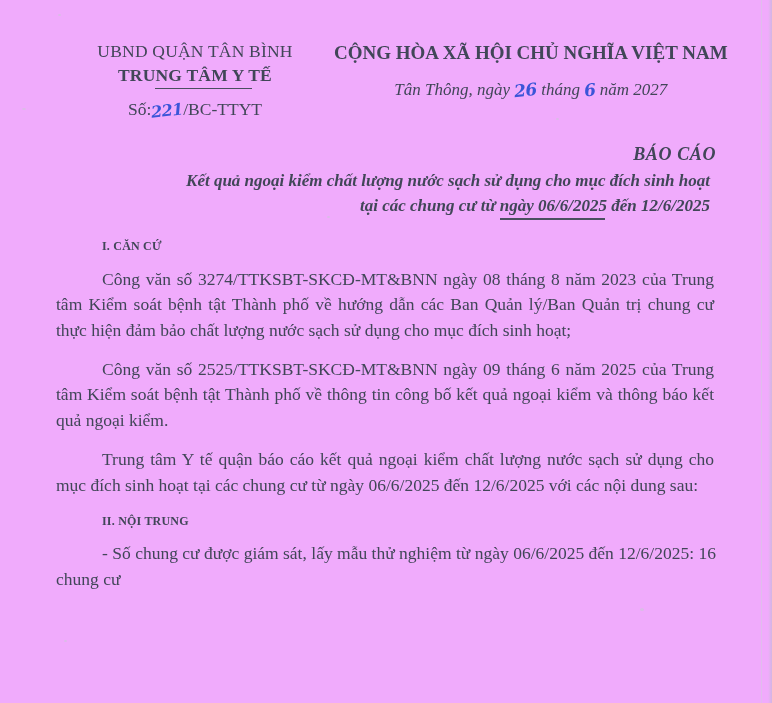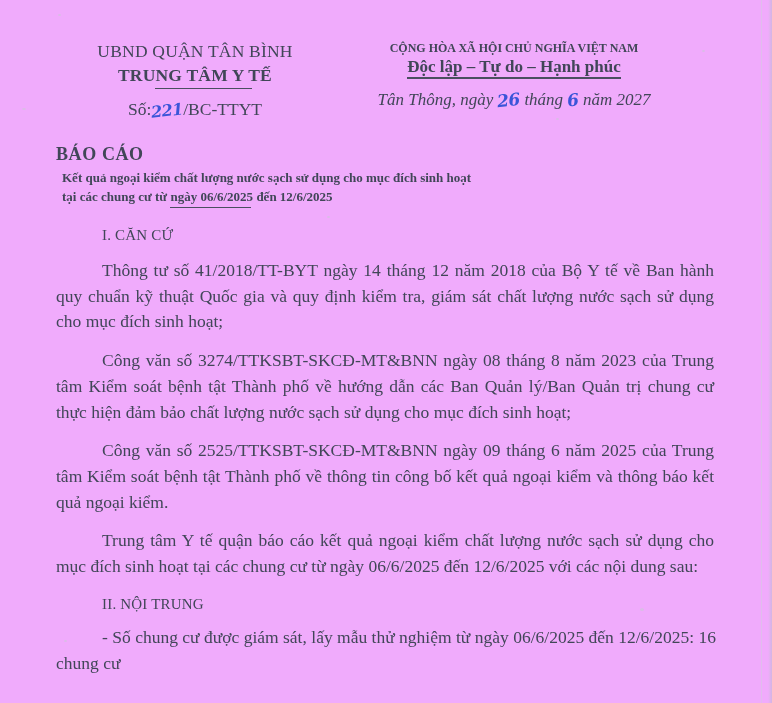--- a/index.html
+++ b/index.html
@@ -67,21 +67,21 @@
   }
   .u-partial::after {
     content: "";
     position: absolute;
     left: 24%; right: 13%;
     bottom: -2px;
     height: 1.4px;
     background: #4a4f60;
   }
   .nation-line {
-    font-size: 12px;
+    font-size: 19px;
     font-weight: bold;
     line-height: 1.4;
     white-space: nowrap;
   }
   .nation-sub {
     font-size: 17px;
     font-weight: bold;
     display: inline-block;
     position: relative;
     white-space: nowrap;
@@ -112,52 +112,53 @@
   .date-line {
     font-size: 17px;
     font-style: italic;
     margin-top: 13px;
     white-space: nowrap;
   }
   .date-line .hw { font-size: 17px; }
 
   
   .title-block {
-    text-align: left;
+    text-align: right;
     margin-top: 24px;
+    font-style: italic;
   }
   .t-baocao {
     font-size: 18px;
     font-weight: bold;
     letter-spacing: .6px;
   }
   .t-sub {
-    font-size: 13px;
+    font-size: 17px;
     font-weight: bold;
     line-height: 1.45;
     margin-top: 4px;
     padding: 0 6px;
   }
   .u-date {
     display: inline-block;
     position: relative;
   }
   .u-date::after {
     content: "";
     position: absolute;
     left: 0; right: 2%;
     bottom: -1px;
     height: 1.4px;
     background: #4a4f60;
   }
 
   
   .sect-head {
-    font-size: 15px;
-    font-weight: normal;
+    font-size: 12px;
+    font-weight: bold;
     margin-top: 20px;
     padding-left: 46px;
     letter-spacing: .2px;
   }
   .sect-head.tight { margin-top: 16px; }
   .sub-head {
     font-size: 17.5px;
     font-weight: bold;
     margin-top: 14px;
     padding-left: 58px;
@@ -204,44 +205,40 @@
         <div class="org-line bold">
           <span class="u-partial">TRUNG TÂM Y TẾ</span>
         </div>
         <div class="doc-no">
           <span>Số:</span><span class="hw">221</span><span>/BC-TTYT</span>
         </div>
       </div>
 
       <div class="hdr-right">
         <div class="nation-line">CỘNG HÒA XÃ HỘI CHỦ NGHĨA VIỆT NAM</div>
-        <div>
-          <span class="nation-sub">Độc lập – Tự do – Hạnh phúc</span>
-        </div>
         <div class="date-line">
           <span>Tân Thông, ngày</span>
           <span class="hw">26</span>
           <span>tháng</span>
           <span class="hw">6</span>
           <span>năm 2027</span>
         </div>
       </div>
     </div>
 
     <div class="title-block">
       <div class="t-baocao">BÁO CÁO</div>
       <div class="t-sub">
         <span>Kết quả ngoại kiểm chất lượng nước sạch sử dụng cho mục đích sinh hoạt</span><br>
         <span>tại các chung cư từ </span><span class="u-date">ngày 06/6/2025</span><span> đến 12/6/2025</span>
       </div>
     </div>
 
     <div class="sect-head">I. CĂN CỨ</div>
 
-    <p class="para first">Thông tư số 41/2018/TT-BYT ngày 14 tháng 12 năm 2018 của Bộ Y tế về Ban hành quy chuẩn kỹ thuật Quốc gia và quy định kiểm tra, giám sát chất lượng nước sạch sử dụng cho mục đích sinh hoạt;</p>
     <p class="para">Công văn số 3274/TTKSBT-SKCĐ-MT&amp;BNN ngày 08 tháng 8 năm 2023 của Trung tâm Kiểm soát bệnh tật Thành phố về hướng dẫn các Ban Quản lý/Ban Quản trị chung cư thực hiện đảm bảo chất lượng nước sạch sử dụng cho mục đích sinh hoạt;</p>
     <p class="para">Công văn số 2525/TTKSBT-SKCĐ-MT&amp;BNN ngày 09 tháng 6 năm 2025 của Trung tâm Kiểm soát bệnh tật Thành phố về thông tin công bố kết quả ngoại kiểm và thông báo kết quả ngoại kiểm.</p>
     <p class="para">Trung tâm Y tế quận báo cáo kết quả ngoại kiểm chất lượng nước sạch sử dụng cho mục đích sinh hoạt tại các chung cư từ ngày 06/6/2025 đến 12/6/2025 với các nội dung sau:</p>
 
     <div class="sect-head tight">II. NỘI TRUNG</div>
 
 
     <p class="bullet">
       <span>- Số chung cư được giám sát, lấy mẫu thử nghiệm từ ngày 06/6/2025 đến 12/6/2025: 16 chung cư </span>
     </p>

